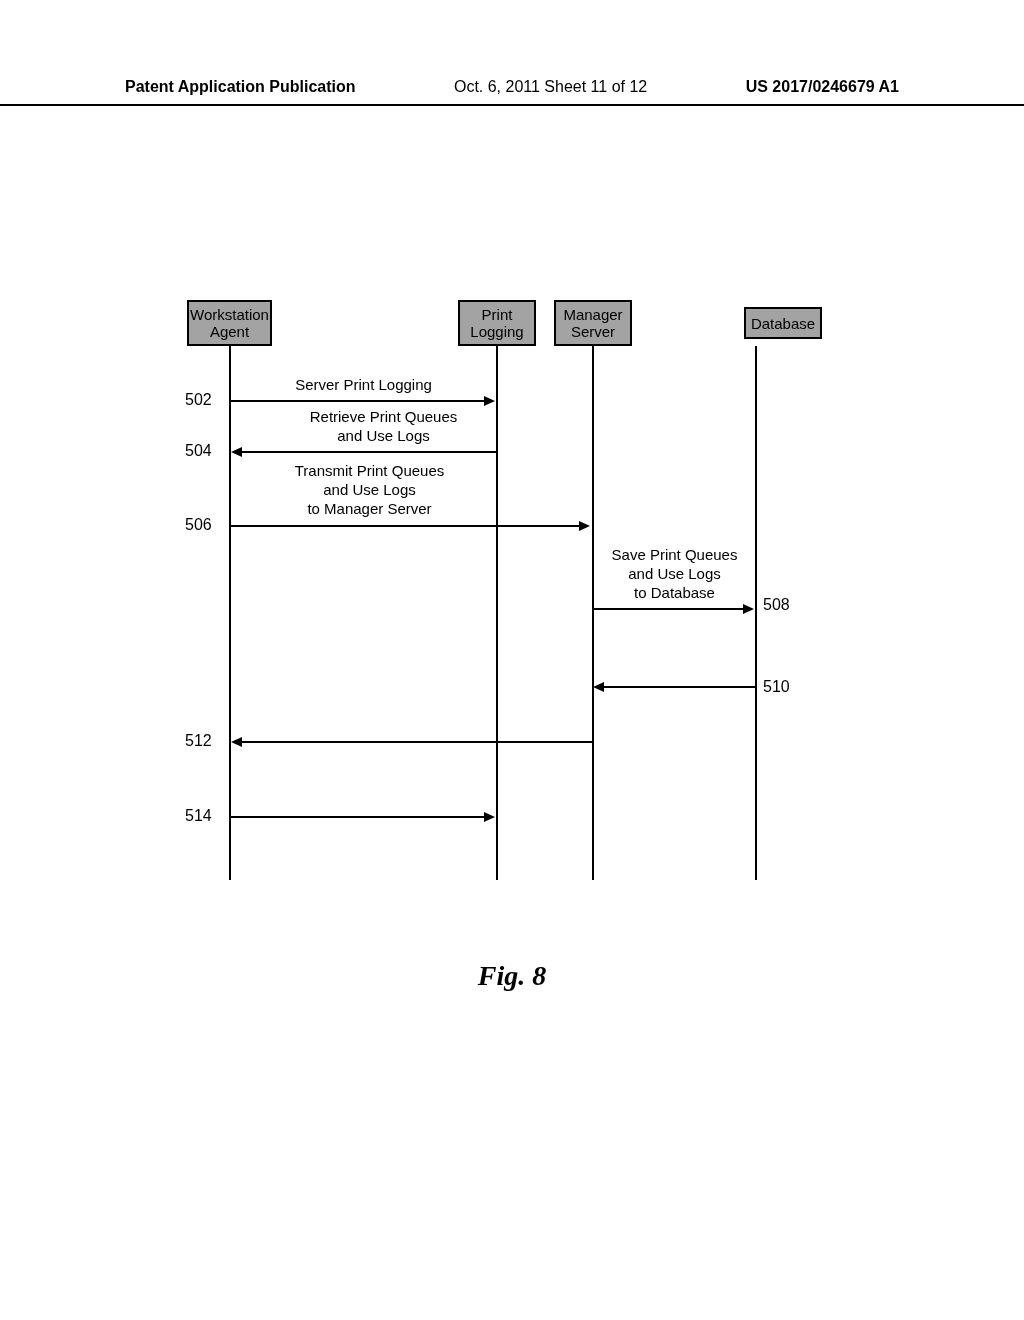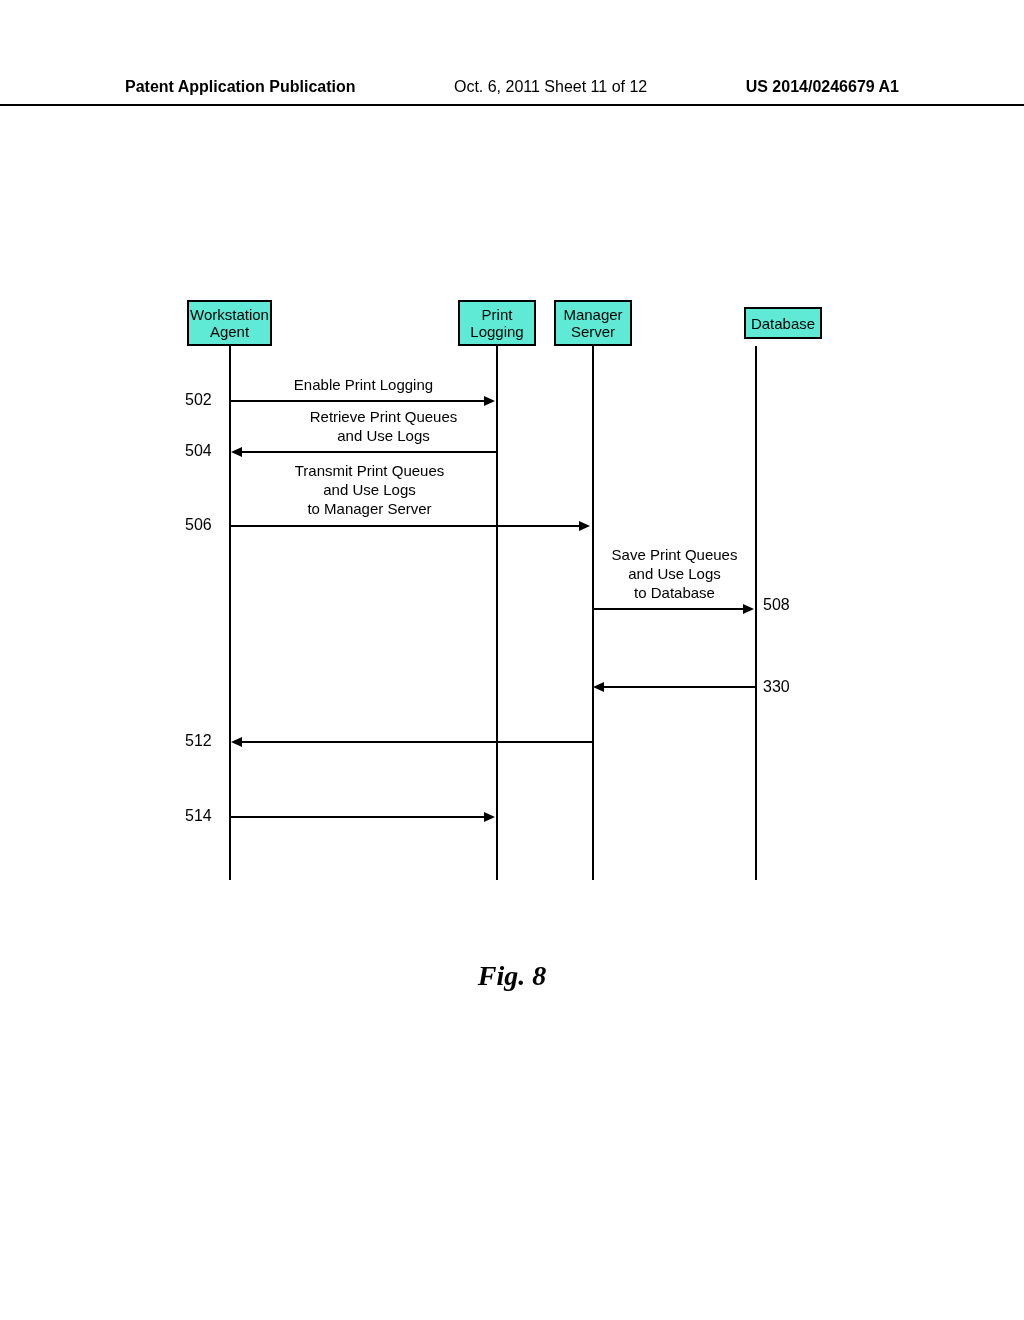--- a/index.html
+++ b/index.html
@@ -30,21 +30,21 @@
       position: absolute;
       top: 300px;
       left: 185px;
       width: 650px;
       height: 580px;
     }
 
     .lifeline-box {
       position: absolute;
       border: 2px solid black;
-      background: #5eead4;
+      background: #a3a3a3;
       padding: 8px 6px;
       text-align: center;
       font-size: 15px;
       display: flex;
       align-items: center;
       justify-content: center;
     }
     .lifeline-box.ws { left: 2px; top: 0; width: 85px; height: 46px; }
     .lifeline-box.pl { left: 273px; top: 0; width: 78px; height: 46px; }
     .lifeline-box.ms { left: 369px; top: 0; width: 78px; height: 46px; }
@@ -106,21 +106,21 @@
       font-weight: bold;
       font-size: 28px;
     }
   </style>
 </head>
 <body>
 
 <div class="header">
   <span class="header-left">Patent Application Publication</span>
   <span class="header-center">Oct. 6, 2011   Sheet 11 of 12</span>
-  <span class="header-right">US 2014/0246679 A1</span>
+  <span class="header-right">US 2017/0246679 A1</span>
 </div>
 
 <div class="diagram">
 
   <div class="lifeline-box ws">
     <span>Workstation<br>Agent</span>
   </div>
   <div class="lifeline-box pl">
     <span>Print<br>Logging</span>
   </div>
@@ -129,21 +129,21 @@
   </div>
   <div class="lifeline-box db">
     <span>Database</span>
   </div>
 
   <div class="lifeline l1"></div>
   <div class="lifeline l2"></div>
   <div class="lifeline l3"></div>
   <div class="lifeline l4"></div>
 
-  <div class="message-text" style="top:76px; left:46px; width:265px;">Enable Print Logging</div>
+  <div class="message-text" style="top:76px; left:46px; width:265px;">Server Print Logging</div>
   <div class="arrow-line" style="top:100px; left:46px; width:255px;"></div>
   <div class="arrow-head right" style="top:96px; left:299px;"></div>
   <div class="step-label" style="top:91px; left:0px;">502</div>
 
   <div class="message-text" style="top:108px; left:46px; width:265px;padding-left:40px;">Retrieve Print Queues<br>and Use Logs</div>
   <div class="arrow-line" style="top:151px; left:57px; width:255px;"></div>
   <div class="arrow-head left" style="top:147px; left:46px;"></div>
   <div class="step-label" style="top:142px; left:0px;">504</div>
 
   <div class="message-text" style="top:162px; left:46px; width:265px;padding-left:12px;">Transmit Print Queues<br>and Use Logs<br>to Manager Server</div>
@@ -151,21 +151,21 @@
   <div class="arrow-head right" style="top:221px; left:394px;"></div>
   <div class="step-label" style="top:216px; left:0px;">506</div>
 
   <div class="message-text" style="top:246px; left:408px; width:163px;">Save Print Queues<br>and Use Logs<br>to Database</div>
   <div class="arrow-line" style="top:308px; left:408px; width:151px;"></div>
   <div class="arrow-head right" style="top:304px; left:558px;"></div>
   <div class="step-label" style="top:296px; left:578px;">508</div>
 
   <div class="arrow-line" style="top:386px; left:419px; width:151px;"></div>
   <div class="arrow-head left" style="top:382px; left:408px;"></div>
-  <div class="step-label" style="top:378px; left:578px;">330</div>
+  <div class="step-label" style="top:378px; left:578px;">510</div>
 
   <div class="arrow-line" style="top:441px; left:57px; width:350px;"></div>
   <div class="arrow-head left" style="top:437px; left:46px;"></div>
   <div class="step-label" style="top:432px; left:0px;">512</div>
 
   <div class="arrow-line" style="top:516px; left:46px; width:255px;"></div>
   <div class="arrow-head right" style="top:512px; left:299px;"></div>
   <div class="step-label" style="top:507px; left:0px;">514</div>
 
 </div>

